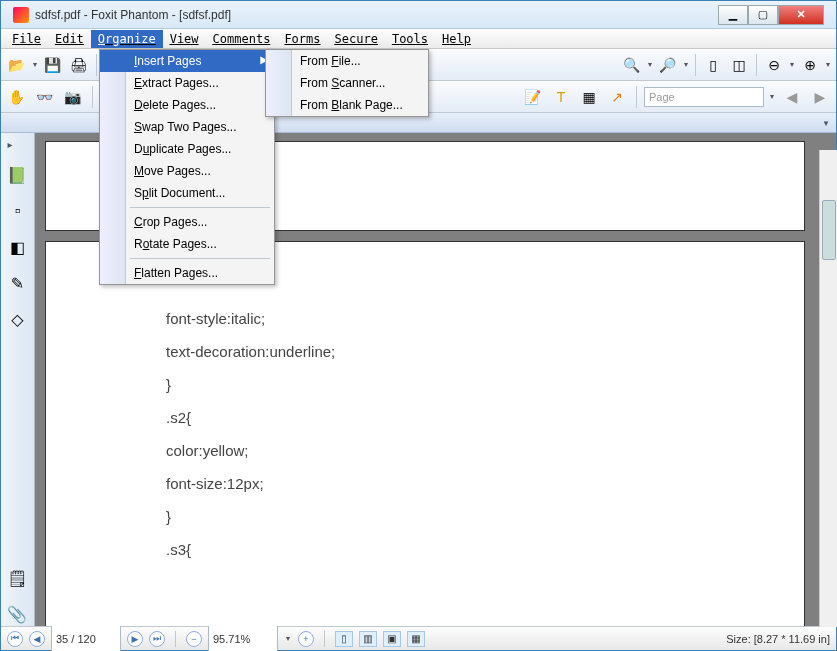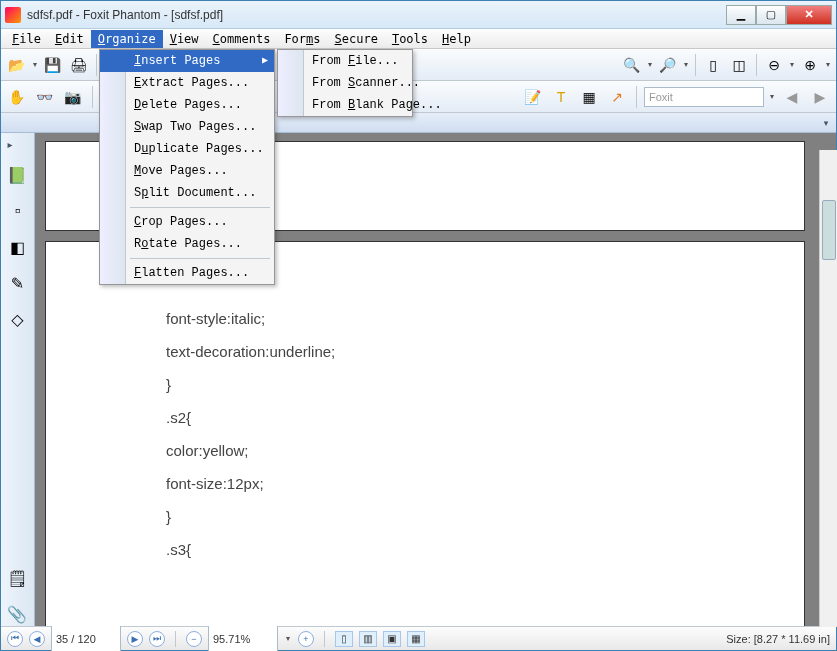--- a/index.html
+++ b/index.html
@@ -1,27 +1,27 @@
 <!DOCTYPE html>
 <html><head>
 <meta charset="utf-8">
 <style>
 * { box-sizing: border-box; margin: 0; padding: 0; }
 body { font-family: "Microsoft Sans Serif", Tahoma, sans-serif; font-size: 12px; background: #fff; overflow: hidden; width: 837px; height: 651px; position: relative; }
 .window { width: 837px; height: 651px; border: 1px solid #3c7fb1; display: flex; flex-direction: column; background: #f0f0f0; }
-.titlebar { height: 28px; background: linear-gradient(#eaf3fb,#d7e8f7); display: flex; align-items: center; padding: 0 4px; border-bottom: 1px solid #b5cde0; }
+.titlebar { height: 28px; background: linear-gradient(#eaf3fb,#d7e8f7); display: flex; align-items: center; padding: 0 12px; border-bottom: 1px solid #b5cde0; }
 .titlebar .appicon { width: 16px; height: 16px; margin-right: 6px; background: linear-gradient(135deg,#f06,#f90); border-radius: 2px; }
 .titlebar .title { flex: 1; color: #333; font-size: 12px; }
 .winbtns { display: flex; gap: 0; }
 .winbtn { width: 30px; height: 20px; border: 1px solid #9aa; background: linear-gradient(#fefefe,#dce6ee); display: flex; align-items: center; justify-content: center; font-size: 11px; }
 .winbtn.close { background: linear-gradient(#f08080,#d03020); color: #fff; width: 46px; }
 .winbtn.close::before { content: "✕"; font-weight: bold; }
 .winbtn.min::before { content: "▁"; }
 .winbtn.max::before { content: "▢"; }
-.menubar { height: 20px; background: linear-gradient(#fdfdfd,#ececec); display: flex; align-items: center; padding: 0 4px; border-bottom: 1px solid #c8c8c8; font-family: "Fixedsys", "Consolas", monospace; font-size: 12px; }
+.menubar { height: 20px; background: linear-gradient(#fdfdfd,#ececec); display: flex; align-items: center; padding: 0 4px; border-bottom: 1px solid #c8c8c8; font-family: "Fixedsys", "Consolas", monospace; font-size: 12px; text-decoration: underline; }
 .menubar .mi { padding: 2px 7px; cursor: default; }
 .menubar .mi.active { background: #316ac5; color: #fff; }
 .menubar .mi .ul { text-decoration: underline; }
 .toolbar { height: 32px; background: linear-gradient(#fafcfe,#e4ecf6); border-bottom: 1px solid #c0c8d0; display: flex; align-items: center; padding: 0 4px; gap: 2px; }
 .toolbar2 { height: 32px; background: linear-gradient(#fafcfe,#e4ecf6); border-bottom: 1px solid #c0c8d0; display: flex; align-items: center; padding: 0 4px; gap: 4px; }
 .tb { width: 24px; height: 24px; border: 1px solid transparent; display: flex; align-items: center; justify-content: center; font-size: 14px; border-radius: 2px; }
 .tbsep { width: 1px; height: 22px; background: #c0c8d0; margin: 0 3px; }
 .tbdrop { width: 8px; font-size: 8px; color: #555; display: flex; align-items: center; justify-content: center; }
 .tabstrip { height: 20px; background: linear-gradient(#e6eef9,#d0def0); border-bottom: 1px solid #a7bdd6; position: relative; }
 .tabstrip .expand { position: absolute; right: 2px; top: 2px; width: 16px; height: 16px; font-size: 9px; display: flex; align-items: center; justify-content: center; color: #456; }
@@ -38,29 +38,29 @@
 .vscroll .thumb { position: absolute; left: 2px; width: 14px; top: 50px; height: 60px; background: #cdd; border: 1px solid #9ab; border-radius: 2px; }
 .statusbar { height: 24px; background: linear-gradient(#fdfdfd,#e8e8e8); border-top: 1px solid #c0c8d0; display: flex; align-items: center; padding: 0 6px; gap: 6px; font-size: 11px; color: #333; }
 .statusbar .navbtn { width: 16px; height: 16px; border: 1px solid #8caee0; border-radius: 8px; display: flex; align-items: center; justify-content: center; font-size: 9px; color: #3a6fb0; background: #fff; }
 .statusbar .sep { width: 1px; height: 16px; background: #c0c8d0; margin: 0 4px; }
 .statusbar .spacer { flex: 1; }
 .viewbtn { width: 18px; height: 16px; background: #dfeffc; border: 1px solid #a7c6e8; display: flex; align-items: center; justify-content: center; font-size: 10px; }
 .findbox { width: 120px; height: 20px; border: 1px solid #abc; background: #fff; padding: 0 4px; color: #999; font-size: 11px; display: flex; align-items: center; }
 .zoominput { width: 70px; height: 36px; border: 1px solid #abc; background: #fff; font-size: 11px; padding: 0 4px; display: flex; align-items: center; }
 
 
-.menu { position: absolute; background: #f4f4f4; border: 1px solid #979797; box-shadow: 2px 2px 4px rgba(0,0,0,.25); font-family: Liberation Mono, monospace; font-size: 12px; z-index: 100; }
+.menu { position: absolute; background: #f4f4f4; border: 1px solid #979797; box-shadow: 2px 2px 4px rgba(0,0,0,.25); font-family: Liberation Sans, sans-serif; font-size: 12px; z-index: 100; }
 .menu .left { position: absolute; left: 0; top: 0; bottom: 0; width: 26px; background: linear-gradient(90deg,#eef,#dde6f0); border-right: 1px solid #c0c8d0; }
 .menu .item { position: relative; padding: 4px 24px 4px 34px; white-space: nowrap; cursor: default; }
 .menu .item.hl { background: #316ac5; color: #fff; }
 .menu .item .arrow { position: absolute; right: 6px; top: 4px; font-size: 10px; }
 .menu .msep { margin: 3px 4px 3px 30px; height: 1px; background: #c0c8d0; }
 .menu .ul { text-decoration: underline; }
 #menu-organize { left: 99px; top: 49px; width: 176px; }
-#menu-insert { left: 277px; top: 49px; width: 136px; }
+#menu-insert { left: 265px; top: 49px; width: 164px; }
 </style>
 </head>
 <body>
 
 <div class="window">
 
   <div class="titlebar">
     <div class="appicon"></div>
     <div class="title">sdfsf.pdf - Foxit Phantom - [sdfsf.pdf]</div>
     <div class="winbtns">
@@ -109,21 +109,21 @@
     <div class="tb">✋</div>
     <div class="tb">👓</div>
     <div class="tb">📷</div>
     <div class="tbsep"></div>
     <div style="flex:1"></div>
     <div class="tb">📝</div>
     <div class="tb" style="color:#d8a000;">T</div>
     <div class="tb">▦</div>
     <div class="tb" style="color:#e08020;">↗</div>
     <div class="tbsep"></div>
-    <div class="findbox">Foxit</div>
+    <div class="findbox">Page</div>
     <div class="tbdrop">▾</div>
     <div class="tb" style="color:#999;">◀</div>
     <div class="tb" style="color:#999;">▶</div>
   </div>
 
   <div class="tabstrip">
     <div class="expand">▾</div>
   </div>
 
   <div class="workarea">

